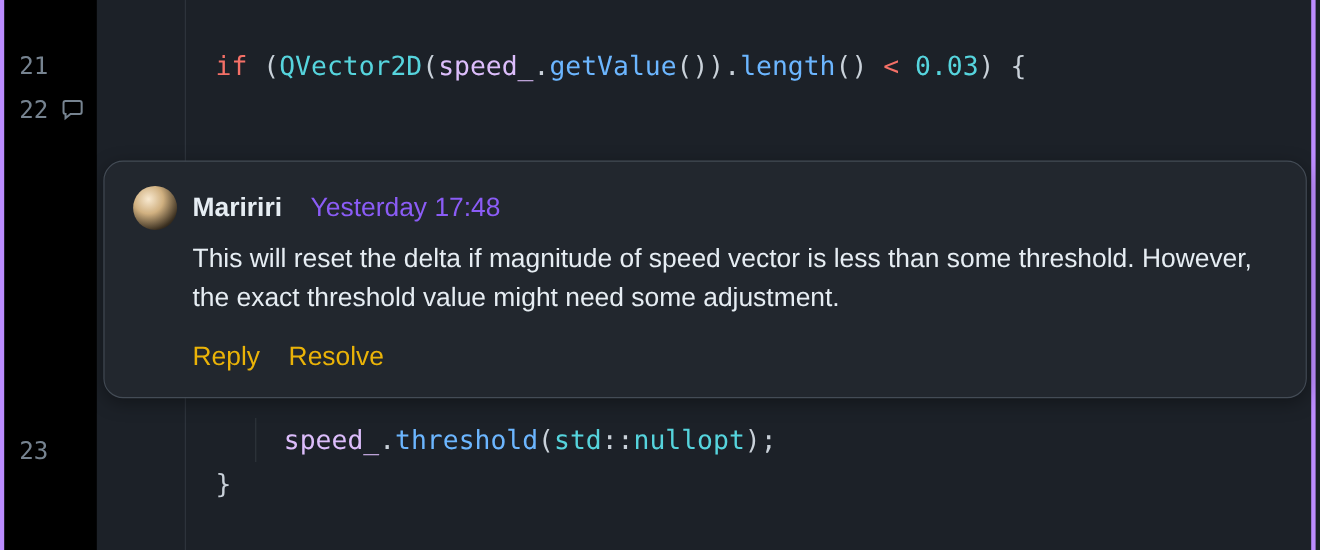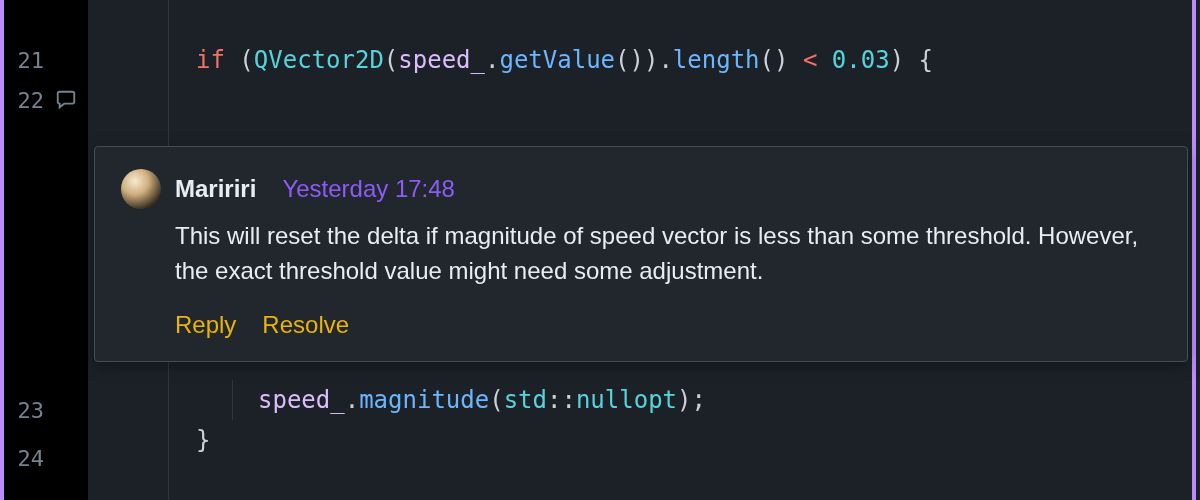--- a/index.html
+++ b/index.html
@@ -78,21 +78,21 @@
   .tk-fn { color: #6cb6ff; }
   .tk-op { color: #f47067; }
 
   .comment-card {
     position: absolute;
     left: 94px;
     top: 146px;
     width: 1094px;
     background: #22272e;
     border: 1px solid #444c56;
-    border-radius: 4px;
+    border-radius: 18px;
     padding: 22px 26px 22px 26px;
     font-family: -apple-system, BlinkMacSystemFont, "Segoe UI", Helvetica, Arial, sans-serif;
     box-shadow: 0 4px 16px rgba(0,0,0,0.35);
   }
   .comment-head {
     display: flex;
     align-items: center;
     gap: 14px;
     margin-bottom: 10px;
   }
@@ -175,39 +175,35 @@
       <div class="gutter-row"></div>
       <div class="gutter-row"></div>
     <div class="gutter-row"></div>
       <div class="gutter-row"></div>
       <div class="gutter-row"></div>
     <div class="gutter-row" style="height:22px"></div>
     <div class="gutter-row" style="height:56px">
       <span class="ln">23</span>
       <span class="ci"></span>
     </div>
-    <div class="gutter-row">
-      <span class="ln">24</span>
-      <span class="ci"></span>
-    </div>
   </div>
 
   <div class="code-side">
     <div class="indent-guide ig1"></div>
 
     <div class="code-line"></div>
     <div class="code-line">
       <span class="code-text" style="padding-left:108px"><span class="tk-kw">if</span><span class="tk-punc"> (</span><span class="tk-type">QVector2D</span><span class="tk-punc">(</span><span class="tk-ident">speed_</span><span class="tk-punc">.</span><span class="tk-fn">getValue</span><span class="tk-punc">()).</span><span class="tk-fn">length</span><span class="tk-punc">() </span><span class="tk-op">&lt;</span><span class="tk-punc"> </span><span class="tk-num">0.03</span><span class="tk-punc">) {</span></span>
     </div>
 
     <div style="height:300px"></div>
 
     <div class="code-line">
       <div class="indent-guide ig2" style="top:0;bottom:auto;height:40px"></div>
-      <span class="code-text" style="padding-left:170px"><span class="tk-ident">speed_</span><span class="tk-punc">.</span><span class="tk-fn">magnitude</span><span class="tk-punc">(</span><span class="tk-type">std</span><span class="tk-punc">::</span><span class="tk-type">nullopt</span><span class="tk-punc">);</span></span>
+      <span class="code-text" style="padding-left:170px"><span class="tk-ident">speed_</span><span class="tk-punc">.</span><span class="tk-fn">threshold</span><span class="tk-punc">(</span><span class="tk-type">std</span><span class="tk-punc">::</span><span class="tk-type">nullopt</span><span class="tk-punc">);</span></span>
     </div>
     <div class="code-line">
       <span class="code-text" style="padding-left:108px"><span class="tk-punc">}</span></span>
     </div>
   </div>
 
   <div class="right-marker"></div>
 
   <div class="comment-card">
     <div class="comment-head">

